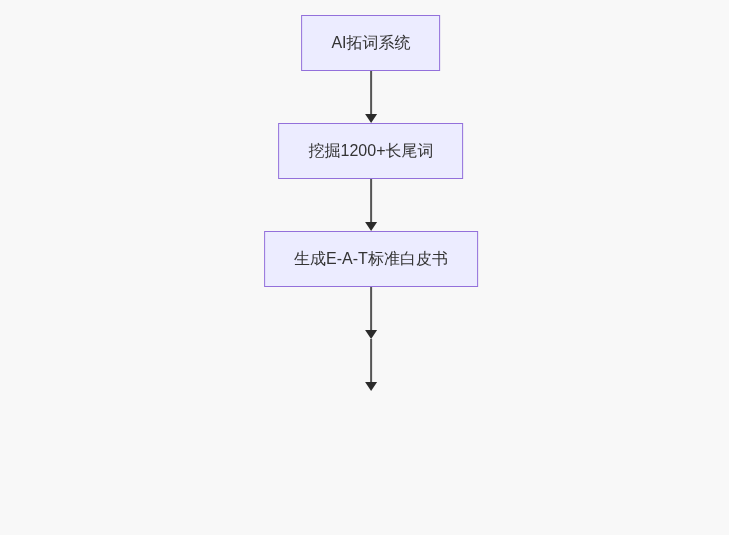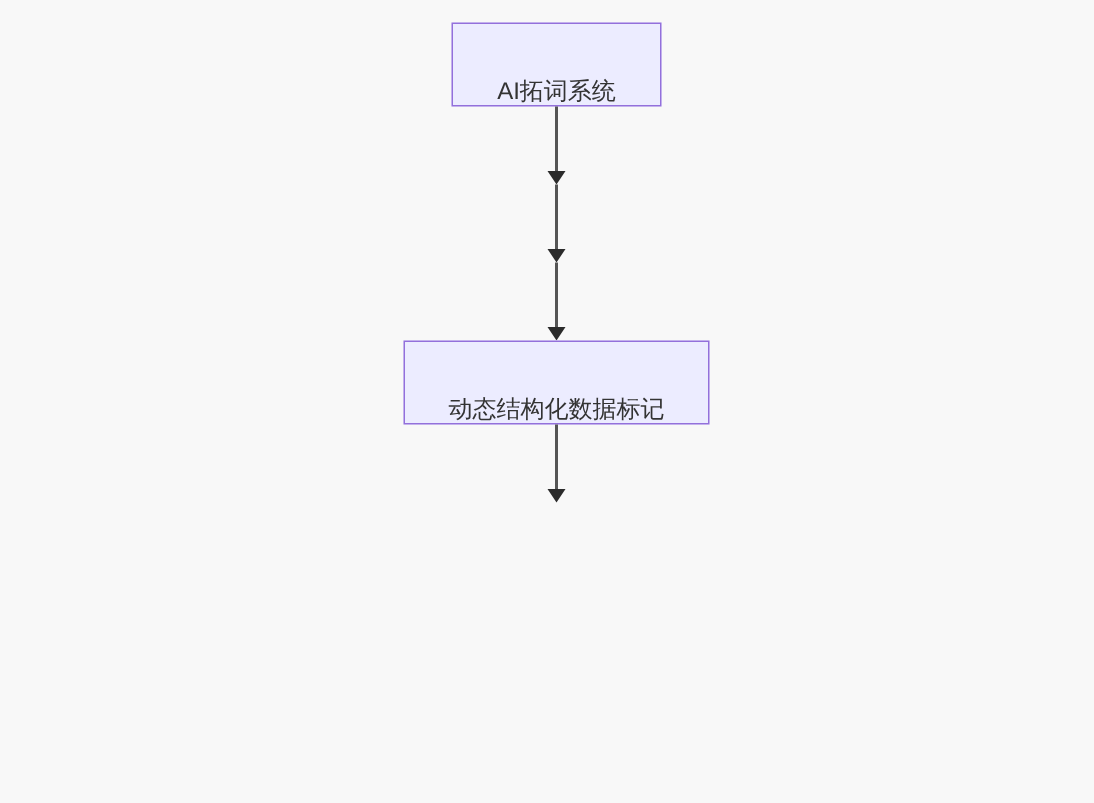--- a/index.html
+++ b/index.html
@@ -21,21 +21,21 @@
     transform: translateX(-50%);
     display: flex;
     flex-direction: column;
     align-items: center;
   }
   .node {
     box-sizing: border-box;
     min-height: 56px;
     padding: 0 29px;
     display: flex;
-    align-items: flex-end;
+    align-items: center;
     justify-content: center;
     background: #ECECFF;
     border: 1.5px solid #9370DB;
     color: #333333;
     font-size: 16px;
     white-space: nowrap;
     line-height: 1;
   }
   .edge {
     display: flex;
@@ -63,35 +63,38 @@
 
   <div class="node">
     <span>AI拓词系统</span>
   </div>
 
   <div class="edge">
     <div class="edge-line"></div>
     <div class="edge-head"></div>
   </div>
 
+  <div class="node">
+    <span>挖掘1200+长尾词</span>
+  </div>
+
+  <div class="edge">
+    <div class="edge-line"></div>
+    <div class="edge-head"></div>
+  </div>
+
+  <div class="node">
+    <span>生成E-A-T标准白皮书</span>
+  </div>
 
   <div class="edge">
     <div class="edge-line"></div>
     <div class="edge-head"></div>
   </div>
 
 
   <div class="edge">
     <div class="edge-line"></div>
     <div class="edge-head"></div>
   </div>
 
-  <div class="node">
-    <span>动态结构化数据标记</span>
-  </div>
-
-  <div class="edge">
-    <div class="edge-line"></div>
-    <div class="edge-head"></div>
-  </div>
-
 
 </div>
 
 </body></html>

